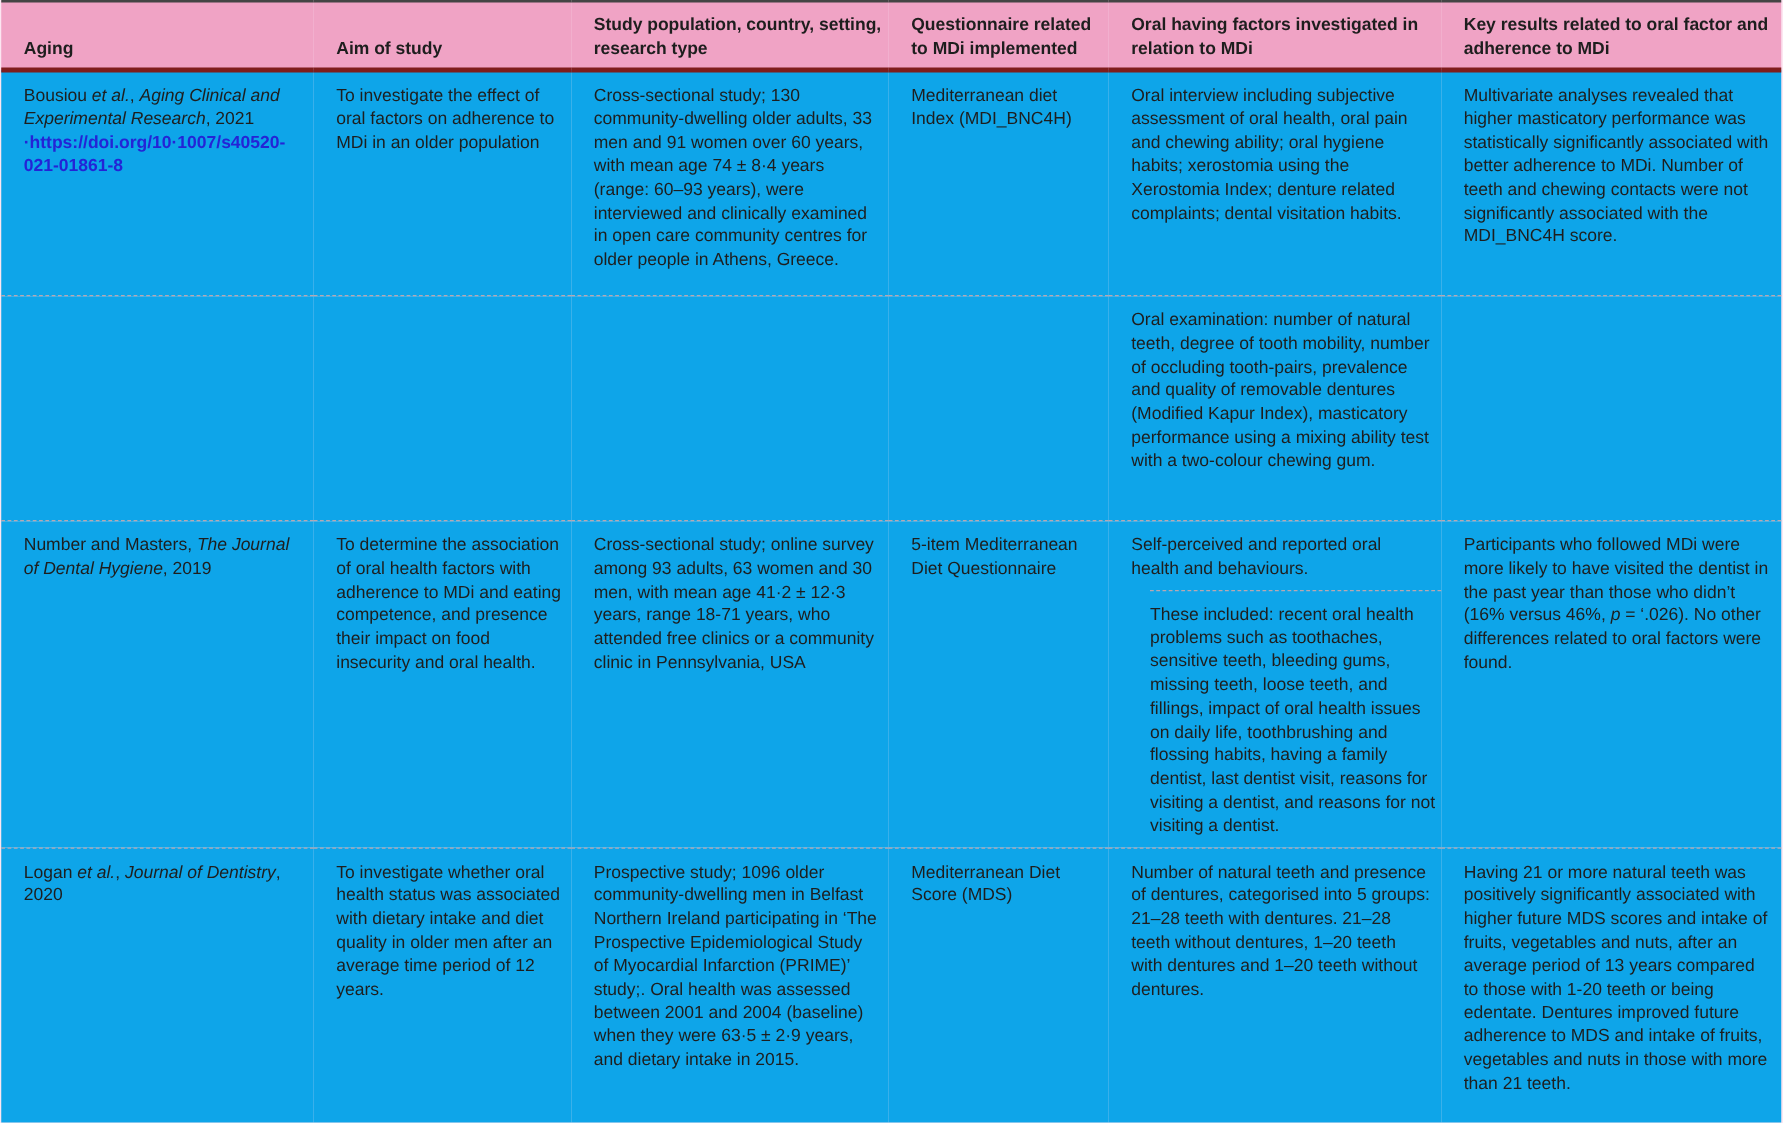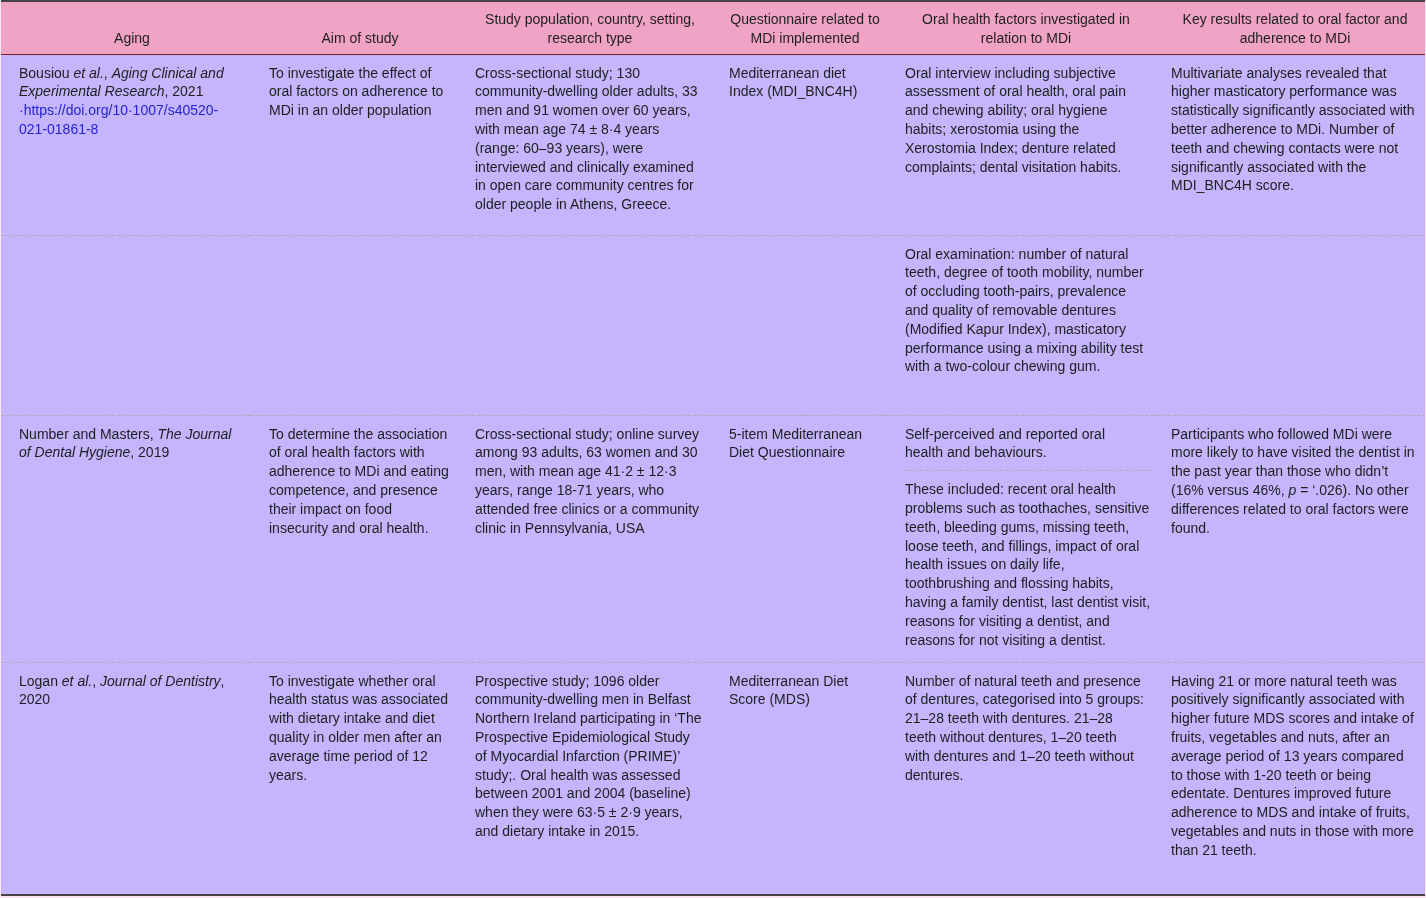--- a/index.html
+++ b/index.html
@@ -8,34 +8,34 @@
     font-family: "Liberation Sans", "DejaVu Sans", sans-serif;
     font-size: 14px; color: #1e1e1e;
   }
   .table-wrap { position: relative; width: 1426px; }
   table {
     border-collapse: collapse; width: 1424px; margin-left: 1px;
     table-layout: fixed;
   }
   thead tr { background: #f0a3c5; }
   thead th {
-    font-weight: normal; text-align: center; vertical-align: bottom;
+    font-weight: bold; text-align: left; vertical-align: bottom;
     padding: 8px 6px 6px 18px; line-height: 18.8px; height: 32px;
-    border-top: 2px solid #444; border-bottom: 1px solid #7f1d1d;
+    border-top: 2px solid #444; border-bottom: 4px solid #7f1d1d;
   }
-  tbody tr { background: #c4b5fd; }
+  tbody tr { background: #0ea5e9; }
   tbody td {
     vertical-align: top; padding: 9px 8px 8px 18px;
     line-height: 18.8px;
   }
   tr.sep-dotted td { border-top: 1px dashed #b8a8b2; }
   tr.last td { border-bottom: 2px solid #444; }
-  .link { color: #2424d6; }
+  .link { color: #2424d6; font-weight: bold; }
   .it { font-style: italic; }
-  .subsep { border-top: 1px dashed #b8a8b2; margin: 8px -8px 0 0; padding-top: 9px; }
+  .subsep { border-top: 1px dashed #b8a8b2; margin: 8px -8px 0 15px; padding-top: 9px; }
   col.c1 { width: 250px; }
   col.c2 { width: 206px; }
   col.c3 { width: 254px; }
   col.c4 { width: 176px; }
   col.c5 { width: 266px; }
   col.c6 { width: 272px; }
 </style>
 </head>
 <body>
 
@@ -48,21 +48,21 @@
         <col class="c4">
         <col class="c5">
         <col class="c6">
   </colgroup>
   <thead>
     <tr>
       <th>Aging</th>
       <th>Aim of study</th>
       <th>Study population, country, setting, research type</th>
       <th>Questionnaire related to MDi implemented</th>
-      <th>Oral health factors investigated in relation to MDi</th>
+      <th>Oral having factors investigated in relation to MDi</th>
       <th>Key results related to oral factor and adherence to MDi</th>
     </tr>
   </thead>
   <tbody>
 
     <tr style="height:181px;">
       <td>
         <span>Bousiou </span><span class="it">et al.</span><span>, </span><span class="it">Aging Clinical and Experimental Research</span><span>, 2021</span><br>
         <span class="link">·https://doi.org/10·1007/s40520-021-01861-8</span>
       </td>

